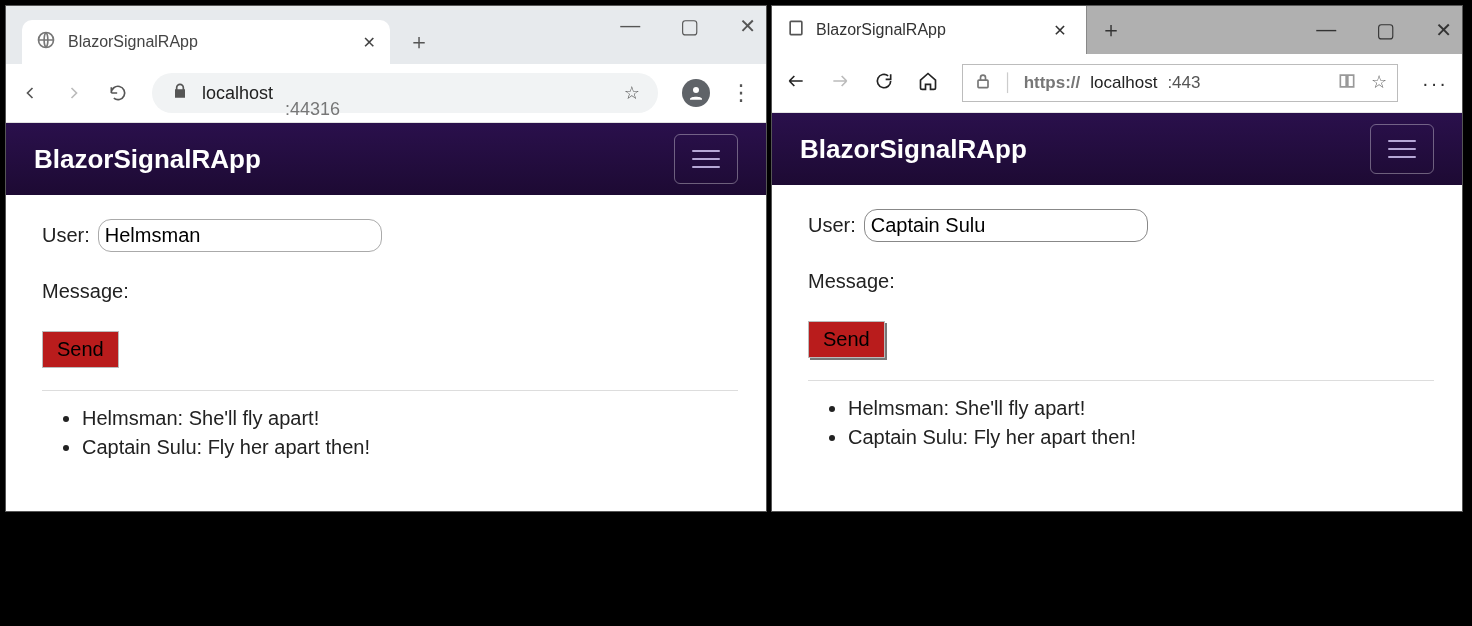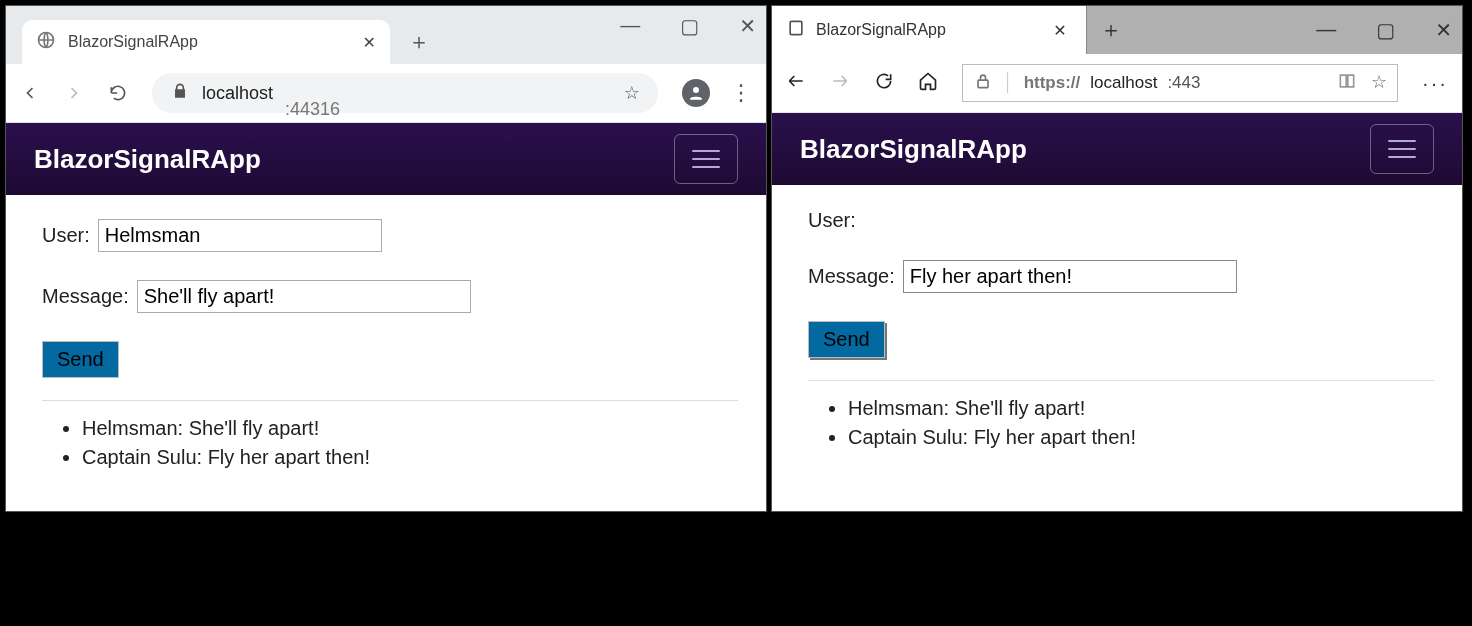--- a/index.html
+++ b/index.html
@@ -145,29 +145,30 @@
 
   .app-body {
     flex:1; padding: 24px 28px 10px 36px;
     font-size:20px; color:#222;
   }
   .form-row { display:flex; align-items:center; margin-bottom: 28px; }
   .form-label { margin-right: 8px; }
   .txt {
     font: inherit;
     padding: 4px 6px;
+    border-radius: 13px;
   }
   .txt.user { width: 270px; }
   .txt.msg  { width: 320px; }
   .chrome .txt { border:1px solid #aaa; }
   .edge   .txt { border:1px solid #888; }
 
   .btn-send {
     font: inherit;
-    background:#0369a1;
+    background:#b91c1c;
     border:1px solid #bbb;
     padding: 6px 14px;
   }
   .edge .btn-send { box-shadow: 2px 2px 0 #777; }
 
   hr.sep {
     border: none; border-top:1px solid #ddd;
     margin: 22px 0 16px 0;
   }
   ul.messages {
@@ -249,21 +250,20 @@
       </div>
     </div>
 
     <div class="app-body">
       <div class="form-row">
         <span class="form-label">User:</span>
         <input class="txt user" value="Helmsman" style="">
       </div>
       <div class="form-row">
         <span class="form-label">Message:</span>
-        <input class="txt msg" value="She'll fly apart!" style="">
       </div>
       <button class="btn-send">Send</button>
       <hr class="sep">
       <ul class="messages">
         <li>Helmsman: She'll fly apart!</li>
         <li>Captain Sulu: Fly her apart then!</li>
       </ul>
     </div>
   </div>
 
@@ -334,24 +334,24 @@
       <div class="hamburger">
         <span></span>
           <span></span>
           <span></span>
       </div>
     </div>
 
     <div class="app-body">
       <div class="form-row">
         <span class="form-label">User:</span>
+        <input class="txt user" value="Captain Sulu" style="">
       </div>
       <div class="form-row">
         <span class="form-label">Message:</span>
-        <input class="txt msg" value="Fly her apart then!" style="">
       </div>
       <button class="btn-send">Send</button>
       <hr class="sep">
       <ul class="messages">
         <li>Helmsman: She'll fly apart!</li>
         <li>Captain Sulu: Fly her apart then!</li>
       </ul>
     </div>
   </div>
 

